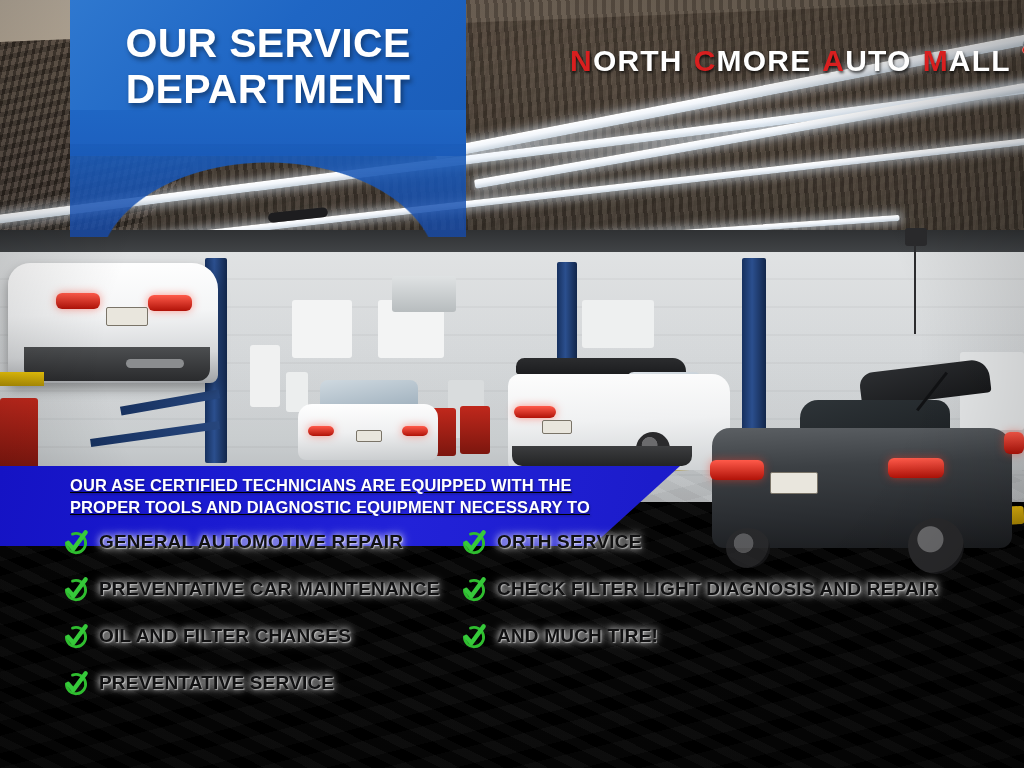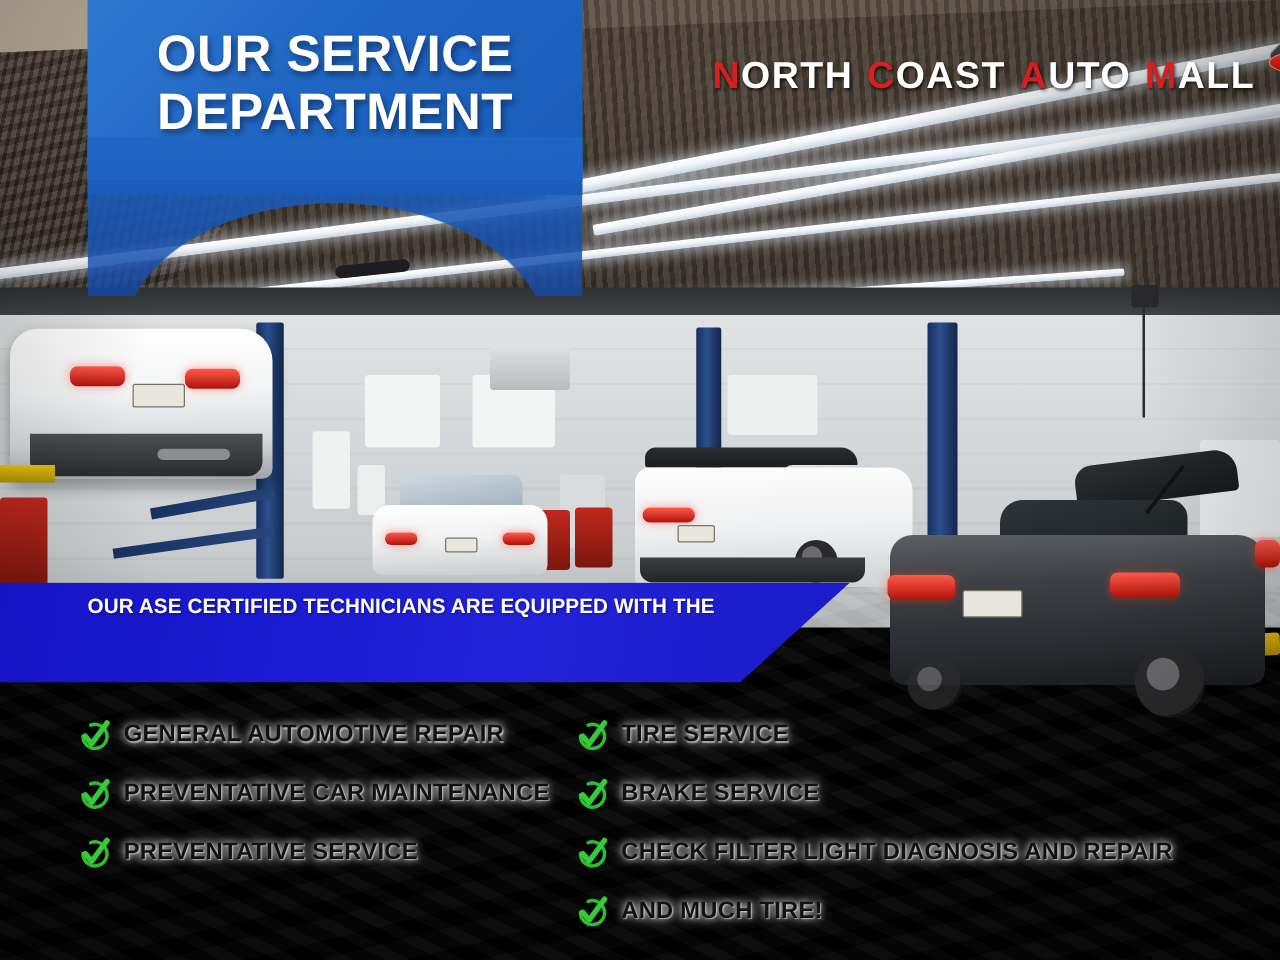--- a/index.html
+++ b/index.html
@@ -179,34 +179,35 @@
     font-family:"Liberation Sans", sans-serif;
     transform:rotate(-6deg);
   }
 
   
   .banner{
     position:absolute; left:0; top:466px; width:680px; height:96px;
     background:linear-gradient(100deg,#1513c4 0%,#1a1ad0 30%,#2222d8 60%,#1b1bc9 100%);
     clip-path: polygon(0 0, 680px 0, 592px 80px, 0 80px);
     z-index:5;
+    text-decoration:underline;
   }
   .banner-inner{
     padding:9px 0 0 70px;
     color:#ffffff;
     font-family:"Liberation Sans", sans-serif;
     font-weight:700;
     font-size:16.5px;
     line-height:1.32;
     letter-spacing:.1px;
     text-shadow:1px 1px 2px rgba(0,0,0,.35);
   }
 
   
-  .svc-list{ position:absolute; left:0; top:564px; width:876px; height:200px; z-index:6; }
+  .svc-list{ position:absolute; left:0; top:518px; width:876px; height:200px; z-index:6; }
   .col{ position:absolute; top:0; }
   .col-left{ left:62px; }
   .col-right{ left:460px; }
   .svc-item{
     display:flex; align-items:center;
     height:47px;
   }
   .check{ width:28px; height:28px; flex:0 0 28px; margin-right:9px; }
   .svc-label{
     color:#111112;
@@ -321,40 +322,41 @@
       <div>OUR SERVICE</div>
       <div>DEPARTMENT</div>
     </div>
   </div>
 
   <div class="logo">
     <span class="logo-word">
       <span class="cap">N</span><span class="rest">ORTH</span>
     </span>
     <span class="logo-word">
-      <span class="cap">C</span><span class="rest">OAST</span>
+      <span class="cap">C</span><span class="rest">MORE</span>
     </span>
     <span class="logo-word">
       <span class="cap">A</span><span class="rest">UTO</span>
     </span>
     <span class="logo-word">
       <span class="cap">M</span><span class="rest">ALL</span>
     </span>
     <span class="stop-badge">
       <span class="badge-diamond"></span>
       <span class="badge-stop">STOP</span>
       <span class="badge-oval"></span>
       <span class="badge-over">OVER</span>
       <span class="badge-paying">PAYING</span>
     </span>
   </div>
 
   <div class="banner">
     <div class="banner-inner">
       <div>OUR ASE CERTIFIED TECHNICIANS ARE EQUIPPED WITH THE</div>
+      <div>PROPER TOOLS AND DIAGNOSTIC EQUIPMENT NECESSARY TO</div>
     </div>
   </div>
 
   <div class="svc-list">
 
     <div class="col col-left">
       <div class="svc-item">
         <svg class="check" viewBox="0 0 32 32">
           <path d="M5 17 A11 11 0 1 0 12 7" fill="none" stroke="#2fbd2f" stroke-width="3.2" stroke-linecap="round"></path>
           <path d="M7 17 L13 24 L27 5" fill="none" stroke="#36c93a" stroke-width="5" stroke-linecap="round" stroke-linejoin="round"></path>
@@ -366,38 +368,38 @@
           <path d="M5 17 A11 11 0 1 0 12 7" fill="none" stroke="#2fbd2f" stroke-width="3.2" stroke-linecap="round"></path>
           <path d="M7 17 L13 24 L27 5" fill="none" stroke="#36c93a" stroke-width="5" stroke-linecap="round" stroke-linejoin="round"></path>
         </svg>
         <span class="svc-label">PREVENTATIVE CAR MAINTENANCE</span>
       </div>
       <div class="svc-item">
         <svg class="check" viewBox="0 0 32 32">
           <path d="M5 17 A11 11 0 1 0 12 7" fill="none" stroke="#2fbd2f" stroke-width="3.2" stroke-linecap="round"></path>
           <path d="M7 17 L13 24 L27 5" fill="none" stroke="#36c93a" stroke-width="5" stroke-linecap="round" stroke-linejoin="round"></path>
         </svg>
+        <span class="svc-label">OIL AND FILTER CHANGES</span>
+      </div>
+      <div class="svc-item">
+        <svg class="check" viewBox="0 0 32 32">
+          <path d="M5 17 A11 11 0 1 0 12 7" fill="none" stroke="#2fbd2f" stroke-width="3.2" stroke-linecap="round"></path>
+          <path d="M7 17 L13 24 L27 5" fill="none" stroke="#36c93a" stroke-width="5" stroke-linecap="round" stroke-linejoin="round"></path>
+        </svg>
         <span class="svc-label">PREVENTATIVE SERVICE</span>
       </div>
     </div>
 
     <div class="col col-right">
       <div class="svc-item">
         <svg class="check" viewBox="0 0 32 32">
           <path d="M5 17 A11 11 0 1 0 12 7" fill="none" stroke="#2fbd2f" stroke-width="3.2" stroke-linecap="round"></path>
           <path d="M7 17 L13 24 L27 5" fill="none" stroke="#36c93a" stroke-width="5" stroke-linecap="round" stroke-linejoin="round"></path>
         </svg>
-        <span class="svc-label">TIRE SERVICE</span>
-      </div>
-      <div class="svc-item">
-        <svg class="check" viewBox="0 0 32 32">
-          <path d="M5 17 A11 11 0 1 0 12 7" fill="none" stroke="#2fbd2f" stroke-width="3.2" stroke-linecap="round"></path>
-          <path d="M7 17 L13 24 L27 5" fill="none" stroke="#36c93a" stroke-width="5" stroke-linecap="round" stroke-linejoin="round"></path>
-        </svg>
-        <span class="svc-label">BRAKE SERVICE</span>
+        <span class="svc-label">ORTH SERVICE</span>
       </div>
       <div class="svc-item">
         <svg class="check" viewBox="0 0 32 32">
           <path d="M5 17 A11 11 0 1 0 12 7" fill="none" stroke="#2fbd2f" stroke-width="3.2" stroke-linecap="round"></path>
           <path d="M7 17 L13 24 L27 5" fill="none" stroke="#36c93a" stroke-width="5" stroke-linecap="round" stroke-linejoin="round"></path>
         </svg>
         <span class="svc-label">CHECK FILTER LIGHT DIAGNOSIS AND REPAIR</span>
       </div>
       <div class="svc-item">
         <svg class="check" viewBox="0 0 32 32">

